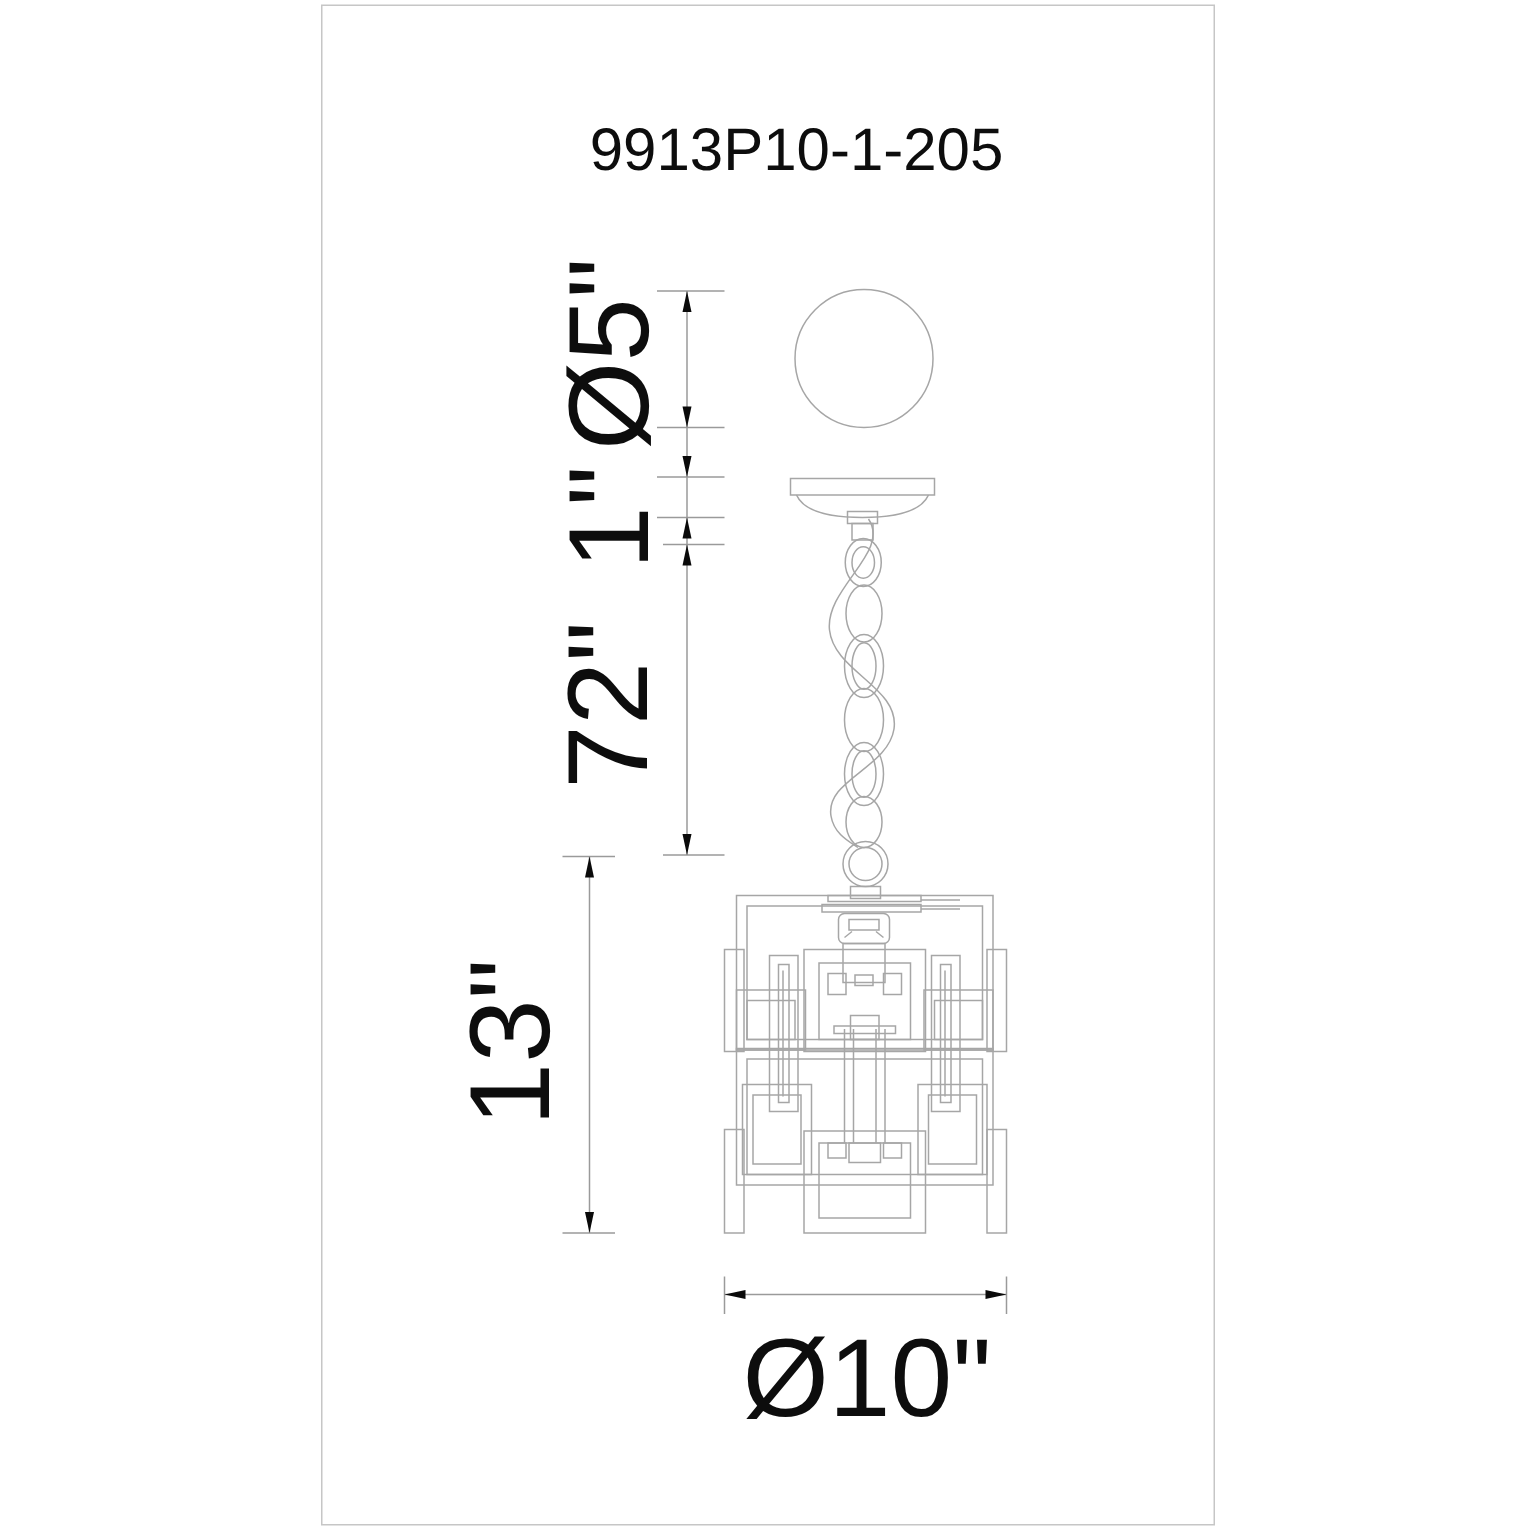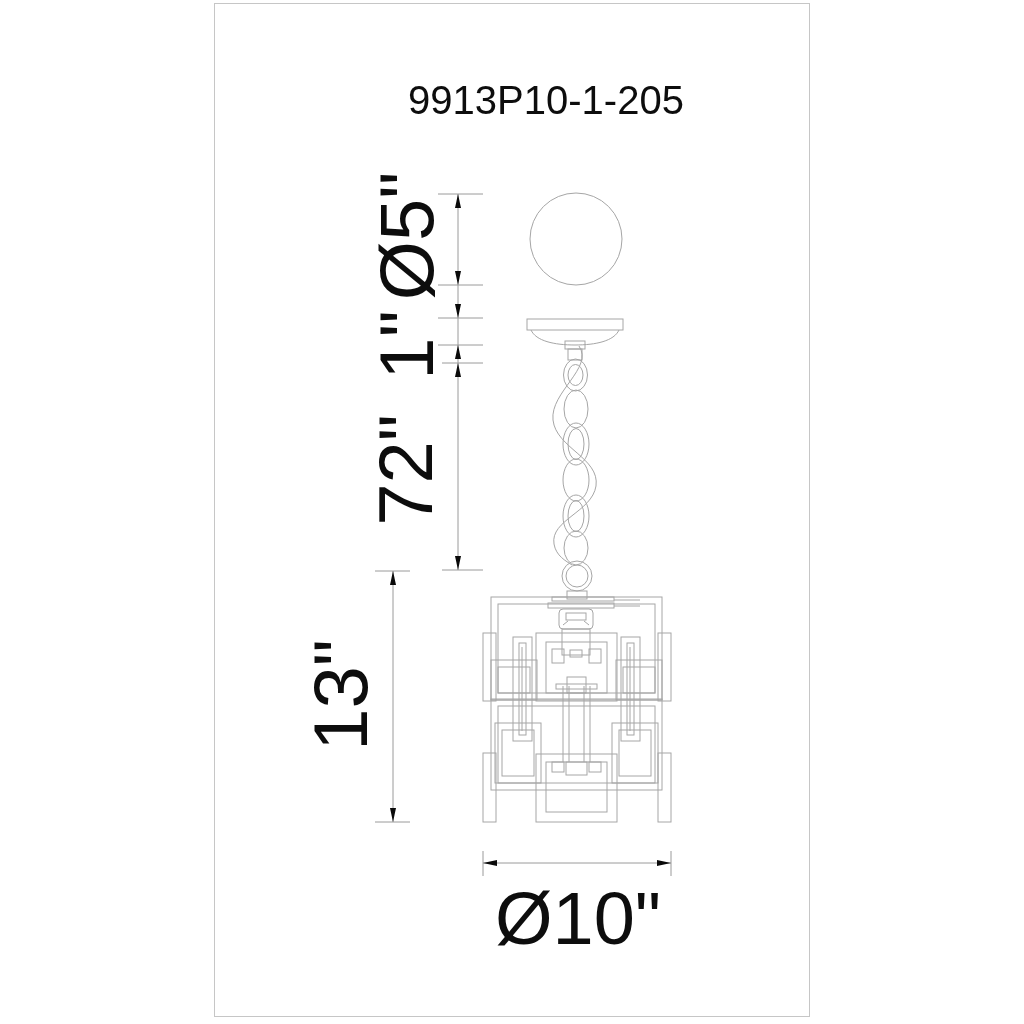--- a/index.html
+++ b/index.html
@@ -4,21 +4,21 @@
 <style>
   html,body{margin:0;padding:0;background:#ffffff;}
   #canvas{position:relative;width:1024px;height:1024px;background:#ffffff;overflow:hidden;
           font-family:"Liberation Sans", sans-serif;}
   #sheet-border{position:absolute;left:214px;top:3px;width:596px;height:1014px;
           border:1px solid #c6c6c6;box-sizing:border-box;}
   #line-art{position:absolute;left:0;top:0;}
   .label{position:absolute;display:flex;align-items:center;justify-content:center;
          color:#0d0d0d;white-space:nowrap;}
   .rot{transform:rotate(-90deg);}
-  #model-number{left:346px;top:76px;width:400px;height:48px;font-size:40px;}
+  #model-number{left:331px;top:76px;width:400px;height:48px;font-size:40px;}
   .dim-label{font-size:76px;}
   #label-ball-diameter{left:256px;top:191px;width:300px;height:90px;}
   #label-canopy-height{left:256px;top:300px;width:300px;height:90px;}
   #label-chain-length{left:255px;top:425px;width:300px;height:90px;}
   #label-body-height{left:190px;top:650px;width:300px;height:90px;}
   #label-body-diameter{left:378px;top:872px;width:400px;height:92px;font-size:74px;}
 </style>
 </head>
 <body>
 

